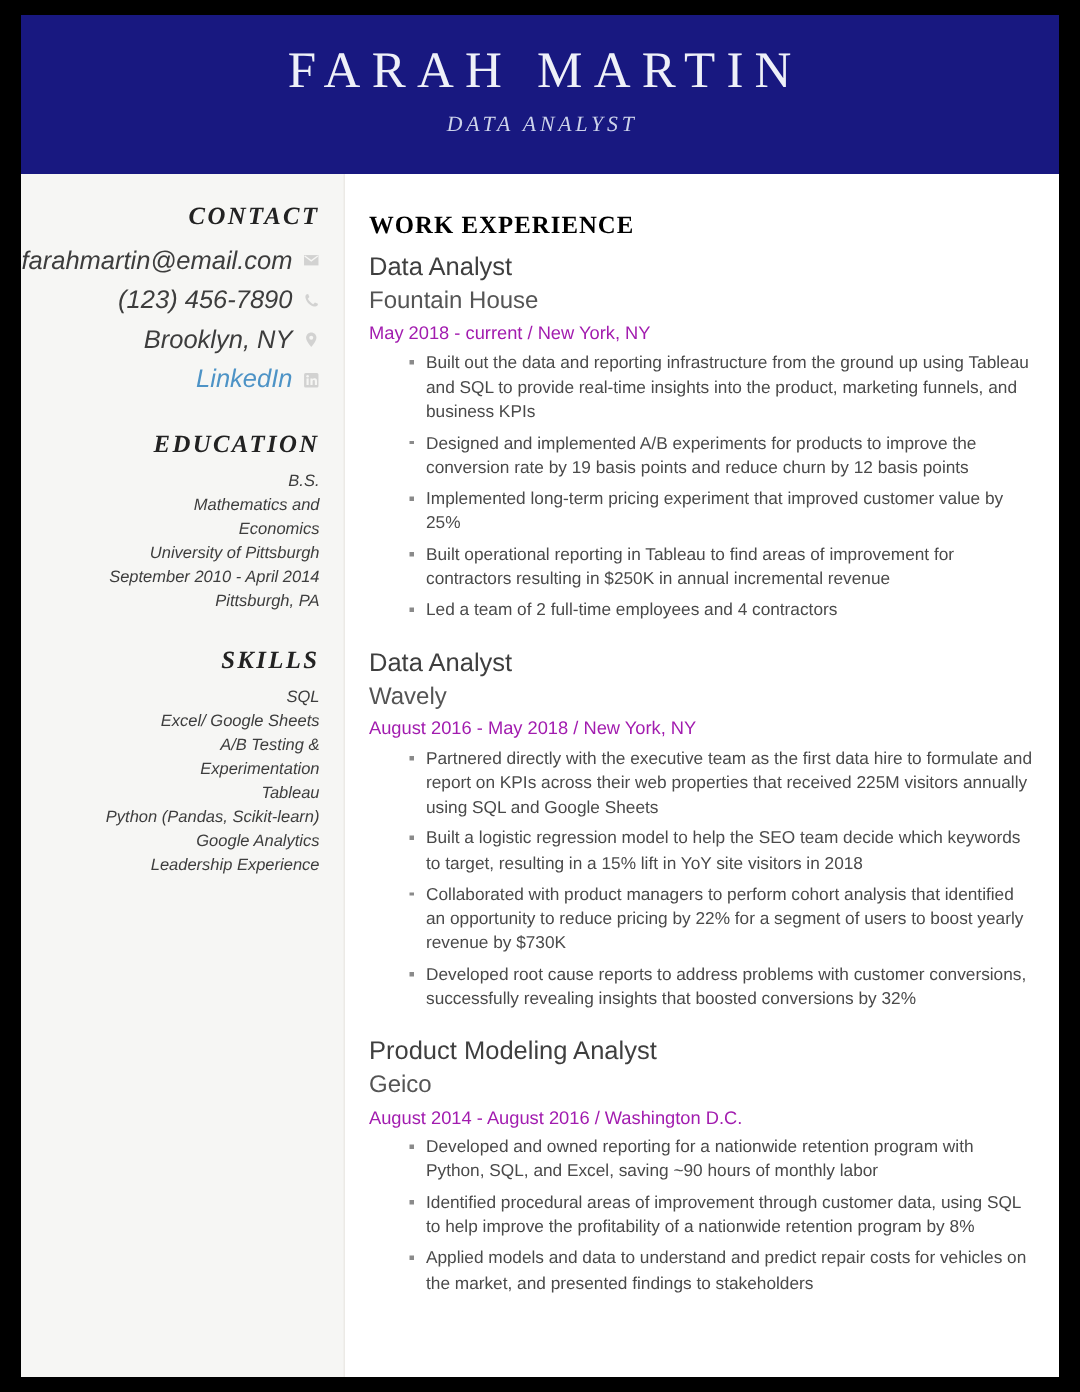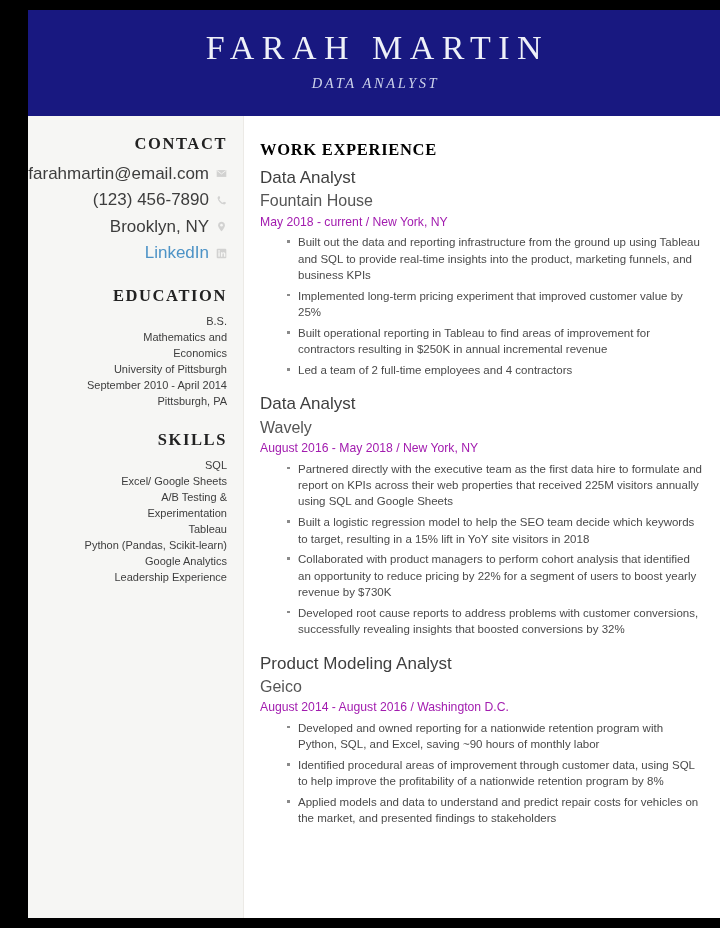--- a/index.html
+++ b/index.html
@@ -9,21 +9,21 @@
   }
   body {
     width: 720px;
     height: 928px;
     overflow: hidden;
     font-family: "Liberation Sans", sans-serif;
   }
 
   #page {
     position: absolute;
-    left: 28px;
+    left: 14px;
     top: 10px;
     width: 692px;
     height: 908px;
     background: #ffffff;
     overflow: hidden;
   }
 
   
   #header {
     background: #181880;
@@ -82,21 +82,21 @@
   
   .side-heading {
     font-family: "Liberation Serif", serif;
     font-weight: 700;
     font-size: 16.5px;
     color: #222222;
     letter-spacing: 1.6px;
     margin: 0 0 8px 0;
     text-align: right;
   }
-  .side-section { margin-bottom: 21px; }
+  .side-section { margin-bottom: 21px; font-style: italic; }
   #education-section { margin-top: 4px; }
   #skills-section { margin-top: 0; }
 
   .contact-row {
     display: flex;
     align-items: center;
     justify-content: flex-end;
     gap: 7px;
     margin-bottom: 3px;
     line-height: 1.38;
@@ -262,20 +262,21 @@
 
     <div id="main">
       <div id="work-heading">WORK EXPERIENCE</div>
       <div id="jobs-list">
           <div class="job">
             <div class="job-title">Data Analyst</div>
             <div class="job-company">Fountain House</div>
             <div class="job-meta">May 2018 - current  /  New York, NY</div>
             <ul class="bullets">
               <li>Built out the data and reporting infrastructure from the ground up using Tableau and SQL to provide real-time insights into the product, marketing funnels, and business KPIs</li>
+              <li>Designed and implemented A/B experiments for products to improve the conversion rate by 19 basis points and reduce churn by 12 basis points</li>
               <li>Implemented long-term pricing experiment that improved customer value by 25%</li>
               <li>Built operational reporting in Tableau to find areas of improvement for contractors resulting in $250K in annual incremental revenue</li>
               <li>Led a team of 2 full-time employees and 4 contractors</li>
             </ul>
           </div>
           <div class="job">
             <div class="job-title">Data Analyst</div>
             <div class="job-company">Wavely</div>
             <div class="job-meta">August 2016 - May 2018  /  New York, NY</div>
             <ul class="bullets">

